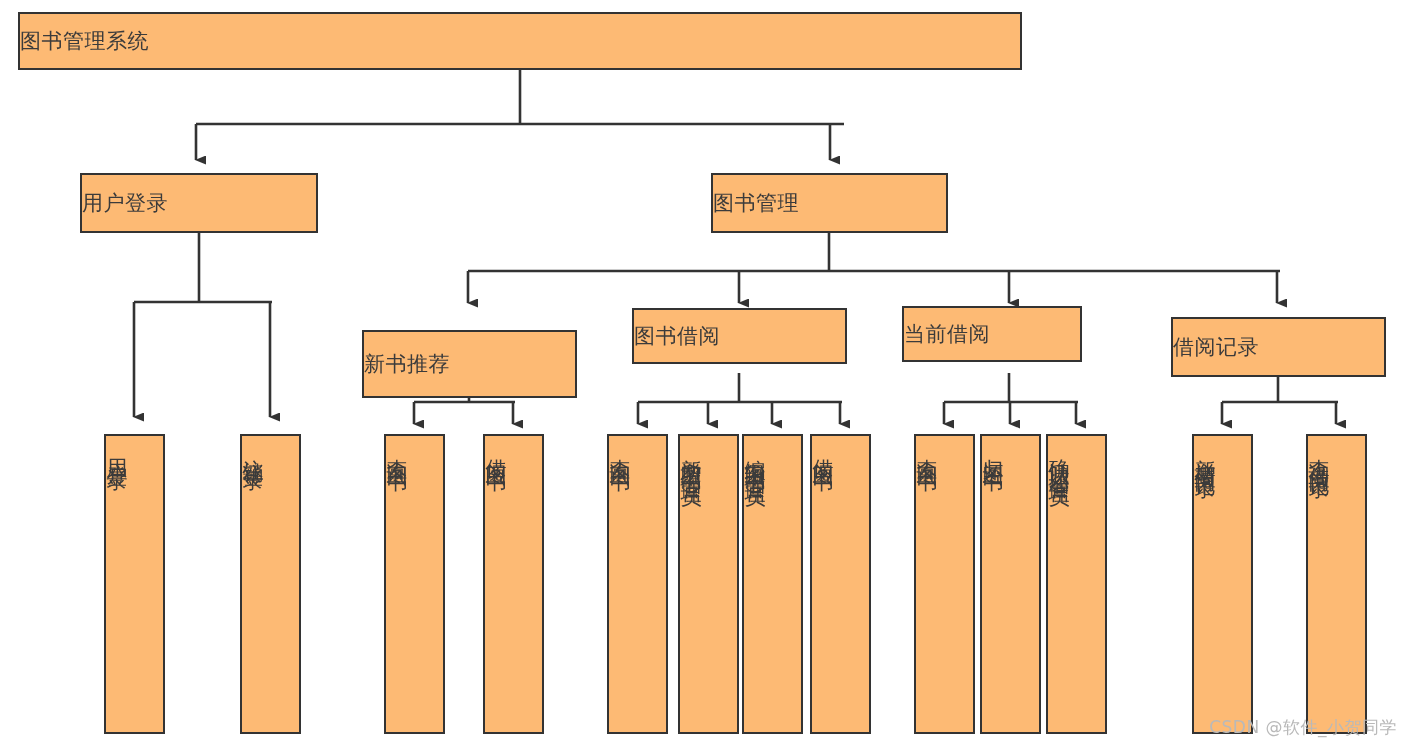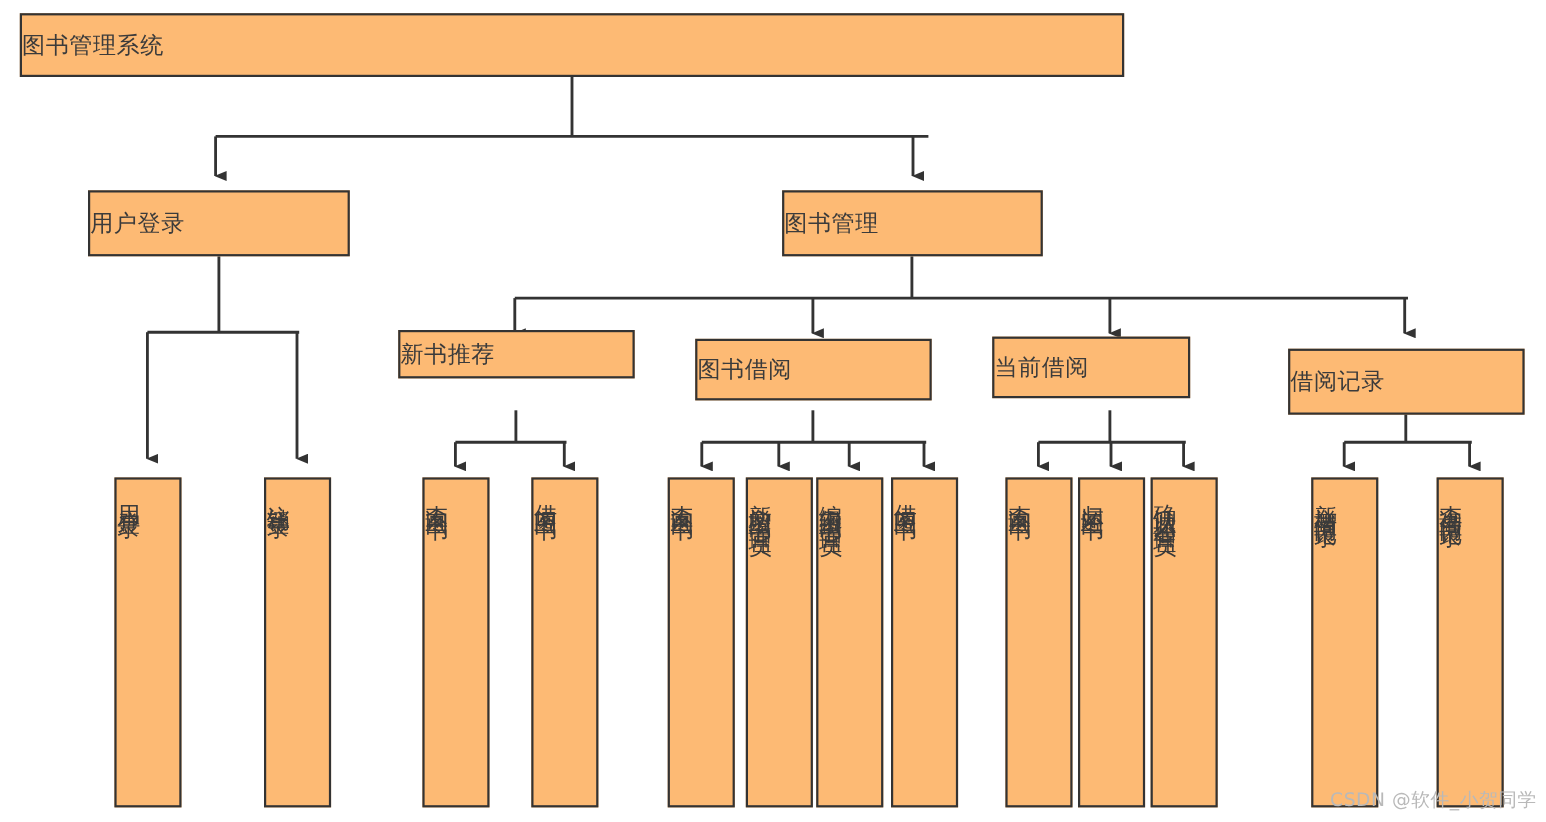--- a/index.html
+++ b/index.html
@@ -133,21 +133,21 @@
   </div>
 
   <div class="node horiz" style="left:80px; top:173px; width:238px; height:60px;">
     <span class="node-label">用户登录</span>
   </div>
 
   <div class="node horiz" style="left:711px; top:173px; width:237px; height:60px;">
     <span class="node-label">图书管理</span>
   </div>
 
-  <div class="node horiz" style="left:362px; top:300px; width:215px; height:44px;">
+  <div class="node horiz" style="left:362px; top:330px; width:215px; height:68px;">
     <span class="node-label">新书推荐</span>
   </div>
 
   <div class="node horiz" style="left:632px; top:308px; width:215px; height:56px;">
     <span class="node-label">图书借阅</span>
   </div>
 
   <div class="node horiz" style="left:902px; top:306px; width:180px; height:56px;">
     <span class="node-label">当前借阅</span>
   </div>

